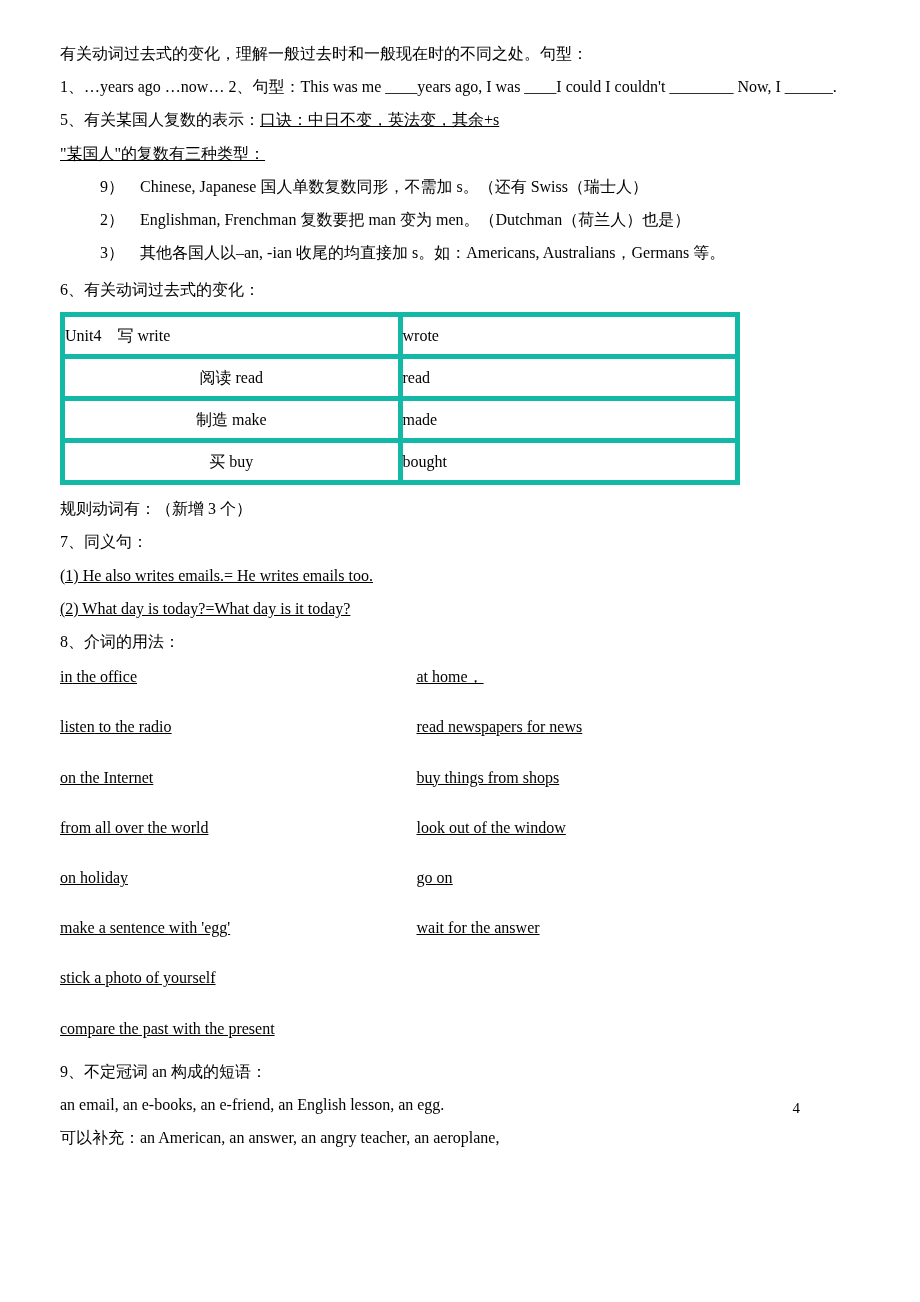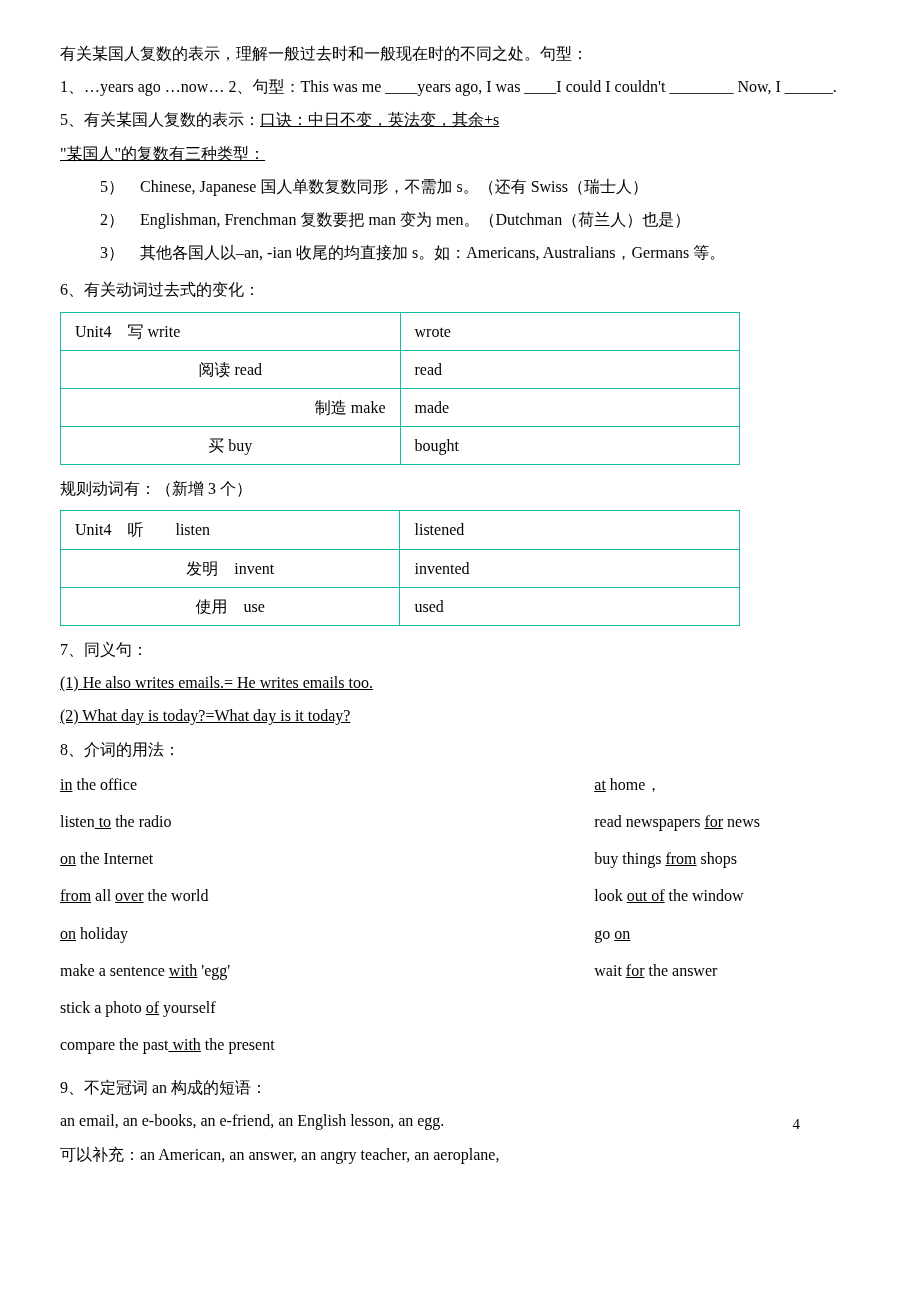--- a/index.html
+++ b/index.html
@@ -26,73 +26,74 @@
     .underline {
       text-decoration: underline;
       margin-top: 46px;
     }
     table {
       border-collapse: collapse;
       width: 680px;
       margin: 8px 0 10px 0;
     }
     table td {
-      border: 1px solid #14b8a6;
-      padding: 5px 14px;
+      border: 5px solid #14b8a6;
+      padding: 5px 0;
       font-size: 16px;
     }
     table td:first-child {
       width: 340px;
     }
     table td:last-child {
       width: 340px;
       margin-left: 31px;
     }
     .page-num {
       position: absolute;
       bottom: 30px;
       right: 60px;
       font-size: 15px;
     }
     .indent2 {
       margin-left: 40px;
     }
     .two-col {
       display: grid;
-      grid-template-columns: 1fr;
-      gap: 0;
+      grid-template-columns: 1fr 1fr;
+      gap: 13px;
       width: 700px;
+      text-decoration: underline;
     }
     .two-col .col-item {
       padding: 2px 0;
     }
   </style>
 </head>
 <body>
 
 <div style="position:relative;">
 
   <div class="section para">
-    <span>有关某国人复数的表示，理解一般过去时和一般现在时的不同之处。句型：</span>
+    <span>有关动词过去式的变化，理解一般过去时和一般现在时的不同之处。句型：</span>
   </div>
   <div class="section para">
     <span>1、…years ago …now… 2、句型：This was me ____years ago, I was ____I could I couldn't ________ Now, I ______.</span>
   </div>
 
   <div class="section para">
     <span>5、有关某国人复数的表示：<span class="underline">口诀：中日不变，英法变，其余+s</span></span>
   </div>
 
   <div class="section para">
     <span class="underline">"某国人"的复数有三种类型：</span>
   </div>
 
   <div class="section">
     <div class="para indent2">
-      5）　Chinese, Japanese 国人单数复数同形，不需加 s。（还有 Swiss（瑞士人）
+      9）　Chinese, Japanese 国人单数复数同形，不需加 s。（还有 Swiss（瑞士人）
     </div>
     <div class="para indent2">
       2）　Englishman, Frenchman 复数要把 man 变为 men。（Dutchman（荷兰人）也是）
     </div>
     <div class="para indent2">
       3）　其他各国人以–an, -ian 收尾的均直接加 s。如：Americans, Australians，Germans 等。
     </div>
   </div>
 
   <div class="section para">
@@ -104,50 +105,34 @@
     <tbody>
         <tr>
       <td>Unit4　写 write</td>
       <td>wrote</td>
     </tr>
     <tr>
       <td style="text-align:center;margin-left:24px;">阅读 read</td>
       <td>read</td>
     </tr>
     <tr>
-      <td style="text-align:right;">制造 make</td>
+      <td style="text-align:center;">制造 make</td>
       <td>made</td>
     </tr>
     <tr>
       <td style="text-align:center;">买 buy</td>
       <td>bought</td>
     </tr>
   </tbody>
     </table>
 
   <div class="section para">
     <span>规则动词有：（新增 3 个）</span>
   </div>
 
-  <table>
-    <tbody>
-        <tr>
-      <td>Unit4　听　　listen</td>
-      <td>listened</td>
-    </tr>
-    <tr>
-      <td style="text-align:center;">发明　invent</td>
-      <td>invented</td>
-    </tr>
-    <tr>
-      <td style="text-align:center;">使用　use</td>
-      <td>used</td>
-    </tr>
-  </tbody>
-    </table>
 
   <div class="section para">
     <span>7、同义句：</span>
   </div>
 
   <div class="section para">
     <span class="underline">(1) He also writes emails.= He writes emails too.</span>
   </div>
   <div class="section para">
     <span class="underline">(2) What day is today?=What day is it today?</span>

